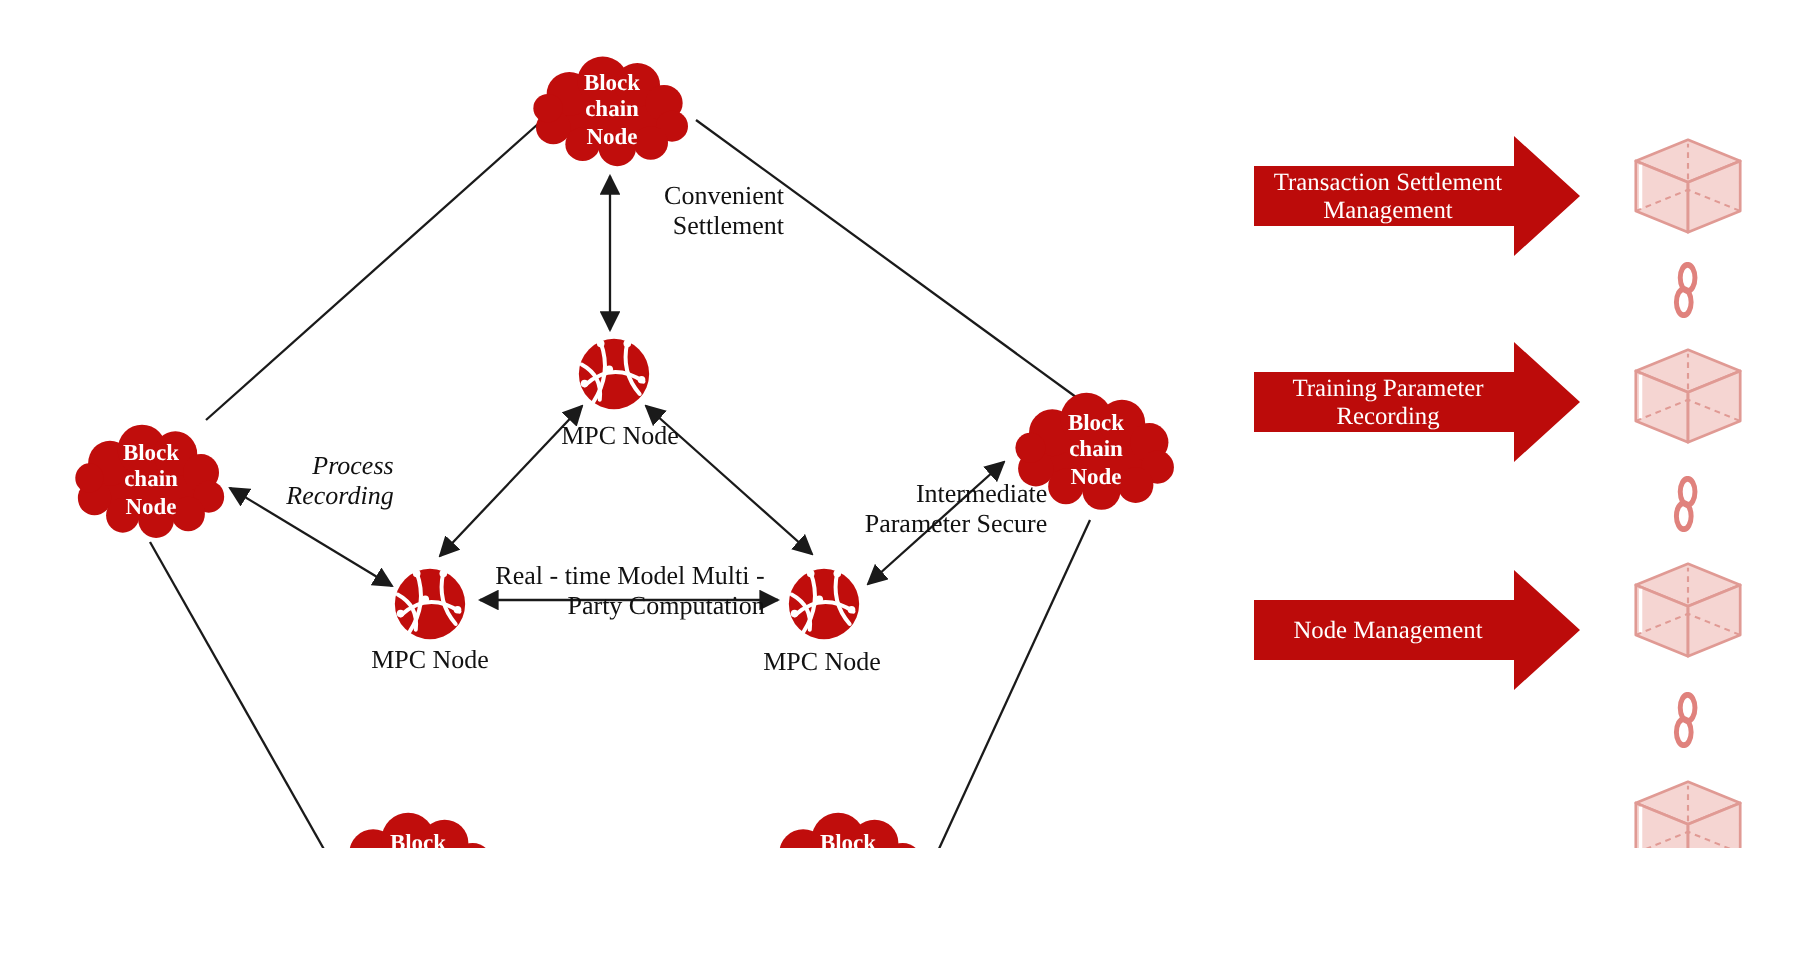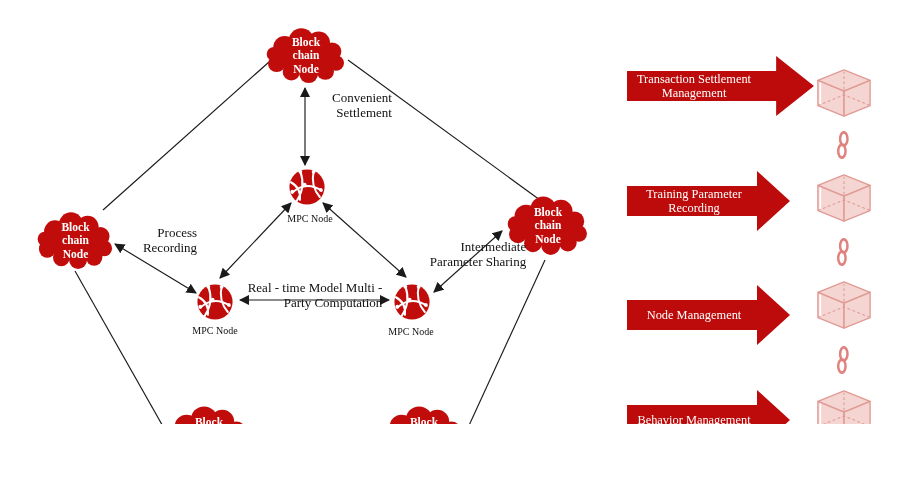--- a/index.html
+++ b/index.html
@@ -23,21 +23,21 @@
   
   .globe{position:absolute; width:38px; height:38px;}
   .globe svg{width:100%; height:100%;}
   
   .conn-label{
     position:absolute; transform:translate(-50%,-50%); text-align:right;
     font-size:13px; line-height:1.15; white-space:pre-line; color:var(--label-text);
   }
   .mpc-label{
     position:absolute; transform:translate(-50%,-50%); text-align:right;
-    font-size:10px; white-space:nowrap; color:var(--label-text);font-family:Liberation Serif, serif;
+    font-size:13px; white-space:nowrap; color:var(--label-text);font-family:Liberation Serif, serif;
   }
   
   .legend-arrow{position:absolute; left:627px; width:163px; height:60px;}
   .legend-arrow svg{position:absolute; inset:0; width:100%; height:100%;}
   .legend-arrow .arrow-text{
     position:absolute; left:1px; top:13px; width:132px; height:34px;
     display:flex; align-items:center; justify-content:center; text-align:center;
     color:#fff; font-size:12.4px; line-height:1.15;
   }
   .cube{position:absolute; left:815px; width:58px; height:52px;}
@@ -182,51 +182,45 @@
     <svg viewBox="0 0 40 40">
         <use href="#globe-shape"></use>
       </svg>
   </div>
   <div class="mpc-label" style="left:310px;top:218px;">MPC Node</div>
   <div class="mpc-label" style="left:215px;top:330px;">MPC Node</div>
   <div class="mpc-label" style="left:411px;top:331px;">MPC Node</div>
 
   <div class="conn-label" style="left:362px;top:106px;">Convenient
 Settlement</div>
-  <div class="conn-label" style="left:170px;top:241px;">Process
+  <div class="conn-label" style="left:170px;top:241px;font-style:italic;">Process
 Recording</div>
   <div class="conn-label" style="left:478px;top:255px;">Intermediate
-Parameter Sharing</div>
+Parameter Secure</div>
   <div class="conn-label" style="left:315px;top:296px;">Real - time Model Multi -
 Party Computation</div>
 
-  <div class="legend-arrow" style="top:56px;padding-left:24px;">
+  <div class="legend-arrow" style="top:68px;">
     <svg viewBox="0 0 163 60" preserveAspectRatio="none">
         <use href="#block-arrow"></use>
       </svg>
     <div class="arrow-text">Transaction Settlement Management</div>
   </div>
   <div class="legend-arrow" style="top:171px;">
     <svg viewBox="0 0 163 60" preserveAspectRatio="none">
         <use href="#block-arrow"></use>
       </svg>
     <div class="arrow-text">Training Parameter Recording</div>
   </div>
   <div class="legend-arrow" style="top:285px;">
     <svg viewBox="0 0 163 60" preserveAspectRatio="none">
         <use href="#block-arrow"></use>
       </svg>
     <div class="arrow-text">Node Management</div>
   </div>
-  <div class="legend-arrow" style="top:390px;">
-    <svg viewBox="0 0 163 60" preserveAspectRatio="none">
-        <use href="#block-arrow"></use>
-      </svg>
-    <div class="arrow-text">Behavior Management</div>
-  </div>
 
   <div class="cube" style="top:67px;"><svg viewBox="0 0 60 54" preserveAspectRatio="none">
         <use href="#cube-shape"></use>
       </svg></div>
   <div class="chain" style="top:131px;"><svg viewBox="0 0 20 30" preserveAspectRatio="none">
         <use href="#chain-shape"></use>
       </svg></div>
   <div class="cube" style="top:172px;"><svg viewBox="0 0 60 54" preserveAspectRatio="none">
         <use href="#cube-shape"></use>
       </svg></div>

